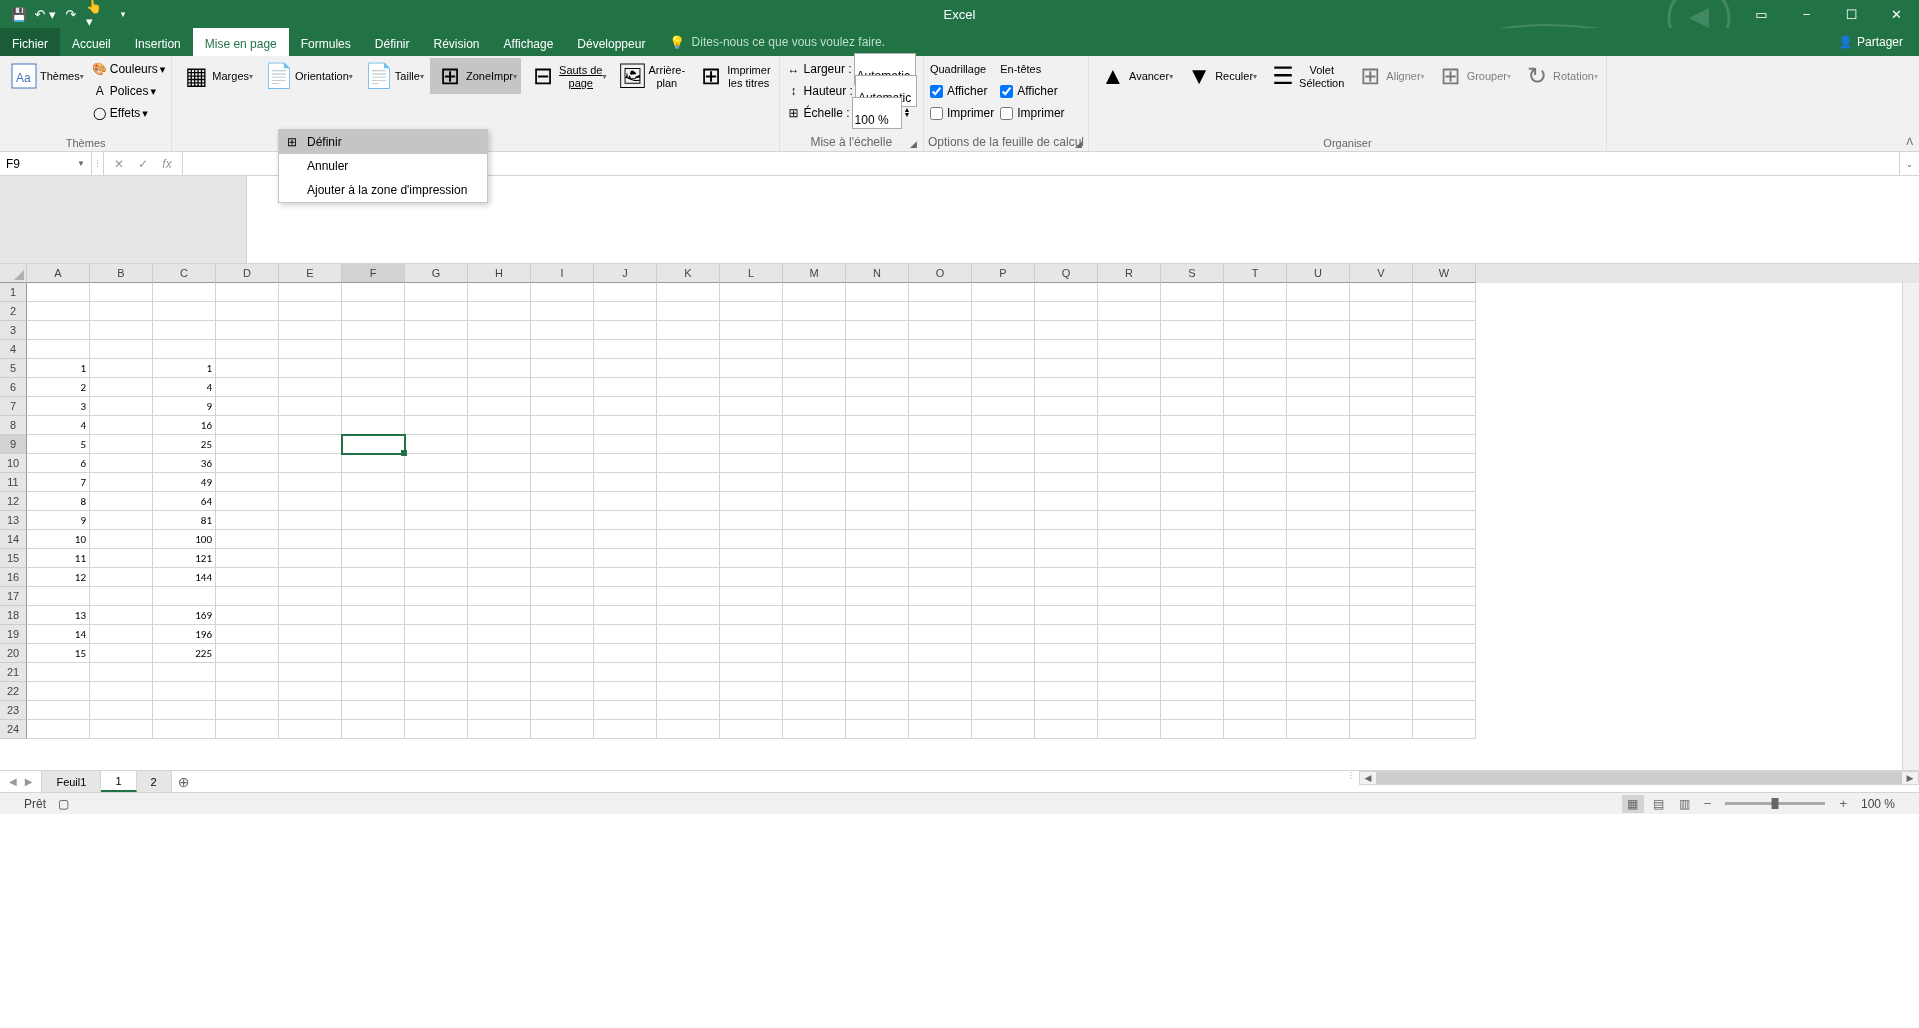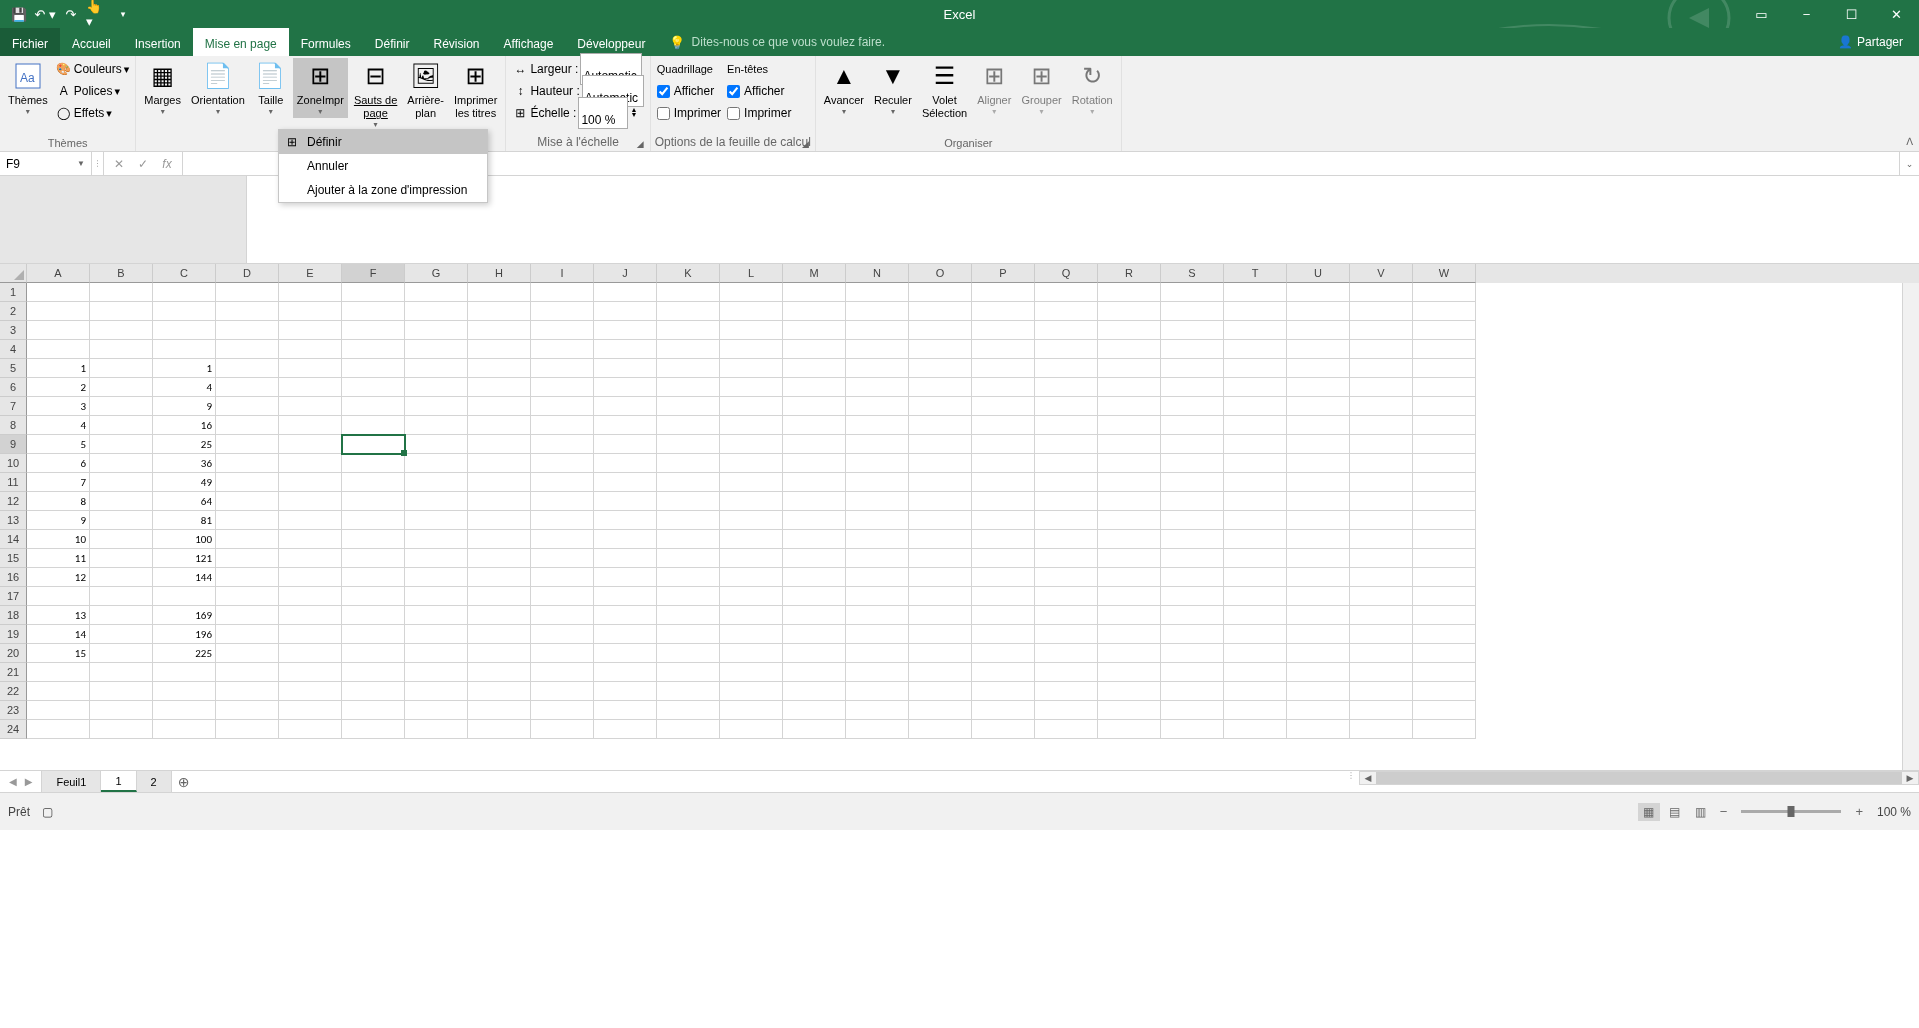--- a/index.html
+++ b/index.html
@@ -22,21 +22,21 @@
 .tell-me { display: flex; align-items: center; gap: 6px; padding: 0 12px; color: #bddfcc; font-size: 12px; }
 .tell-me-icon { font-size: 13px; }
 .share-btn { position: absolute; right: 8px; display: flex; align-items: center; gap: 4px; padding: 0 8px; height: 100%; color: #fff; }
 
 
 .ribbon { height: 96px; background: #f1f1f1; border-bottom: 1px solid #d4d4d4; display: flex; position: relative; }
 .ribbon-group { border-right: 1px solid #e1e1e1; display: flex; flex-direction: column; padding: 2px 4px 0; }
 .ribbon-group-content { flex: 1; display: flex; align-items: flex-start; gap: 2px; }
 .ribbon-group-label { text-align: center; font-size: 11px; color: #666; padding: 2px 0; position: relative; }
 .ribbon-group-label .launcher { position: absolute; right: 2px; bottom: 2px; font-size: 9px; color: #666; }
-.ribbon-big-btn { display: flex; flex-direction: column; align-items: center; padding: 2px 4px; min-width: 40px; cursor: pointer; }
+.ribbon-big-btn { display: flex; flex-direction: row; align-items: center; padding: 2px 4px; min-width: 40px; cursor: pointer; }
 .ribbon-big-btn .icon { width: 32px; height: 32px; display: flex; align-items: center; justify-content: center; font-size: 24px; }
 .ribbon-big-btn .label { font-size: 11px; text-align: center; line-height: 1.2; margin-top: 2px; }
 .ribbon-big-btn .dropdown { font-size: 8px; color: #666; }
 .ribbon-small-row { display: flex; align-items: center; gap: 2px; padding: 1px 2px; font-size: 11px; height: 22px; }
 .ribbon-small-row .icon { width: 16px; height: 16px; display: flex; align-items: center; justify-content: center; font-size: 12px; }
 .ribbon-col { display: flex; flex-direction: column; }
 .ribbon-select { border: 1px solid #ababab; background: #fff; font-size: 11px; padding: 15px 2px; height: 18px; }
 .ribbon-check { display: flex; align-items: center; gap: 4px; font-size: 11px; padding: 1px 2px; height: 22px; }
 .ribbon-check input { width: 13px; height: 13px; }
 .ribbon-collapse { position: absolute; right: 6px; bottom: 4px; font-size: 10px; color: #666; cursor: pointer; }
@@ -82,21 +82,21 @@
 .sheet-nav { display: flex; align-items: center; gap: 2px; padding: 0 6px; border-right: 1px solid #d4d4d4; }
 .sheet-nav-btn { font-size: 10px; color: #999; padding: 0 3px; }
 .sheet-tab { padding: 0 14px; display: flex; align-items: center; font-size: 11px; border-right: 1px solid #d4d4d4; background: #e6e6e6; cursor: pointer; }
 .sheet-tab.active { background: #fff; border-bottom: 2px solid #217346; }
 .sheet-add { width: 24px; display: flex; align-items: center; justify-content: center; color: #666; font-size: 14px; }
 .hscroll-track { width: 560px; height: 14px; background: #f1f1f1; border: 1px solid #d4d4d4; position: relative; display: flex; align-items: center; }
 .hscroll-btn { width: 16px; height: 100%; display: flex; align-items: center; justify-content: center; font-size: 9px; color: #666; }
 .hscroll-thumb { flex: 1; height: 100%; background: #cdcdcd; }
 
 
-.status-bar { height: 38px; background: #f1f1f1; border-top: 1px solid #d4d4d4; display: flex; align-items: center; padding: 0 8px; font-size: 11px; color: #444; }
+.status-bar { height: 22px; background: #f1f1f1; border-top: 1px solid #d4d4d4; display: flex; align-items: center; padding: 0 24px; font-size: 11px; color: #444; }
 .status-left { flex: 1; display: flex; align-items: center; gap: 12px; }
 .status-right { display: flex; align-items: center; gap: 4px; }
 .view-btn { width: 22px; height: 18px; display: flex; align-items: center; justify-content: center; border: 1px solid transparent; color: #666; font-size: 12px; }
 .view-btn.active { background: #d4d4d4; }
 .zoom-slider { width: 100px; height: 3px; background: #aaa; position: relative; margin: 0 6px; }
 .zoom-slider::after { content: ''; position: absolute; left: 50%; top: -4px; width: 7px; height: 11px; background: #666; transform: translateX(-50%); }
 .zoom-btn { font-size: 13px; color: #666; padding: 0 4px; }
 
 
 .ribbon-big-btn.pressed { background: #c5c5c5; }

